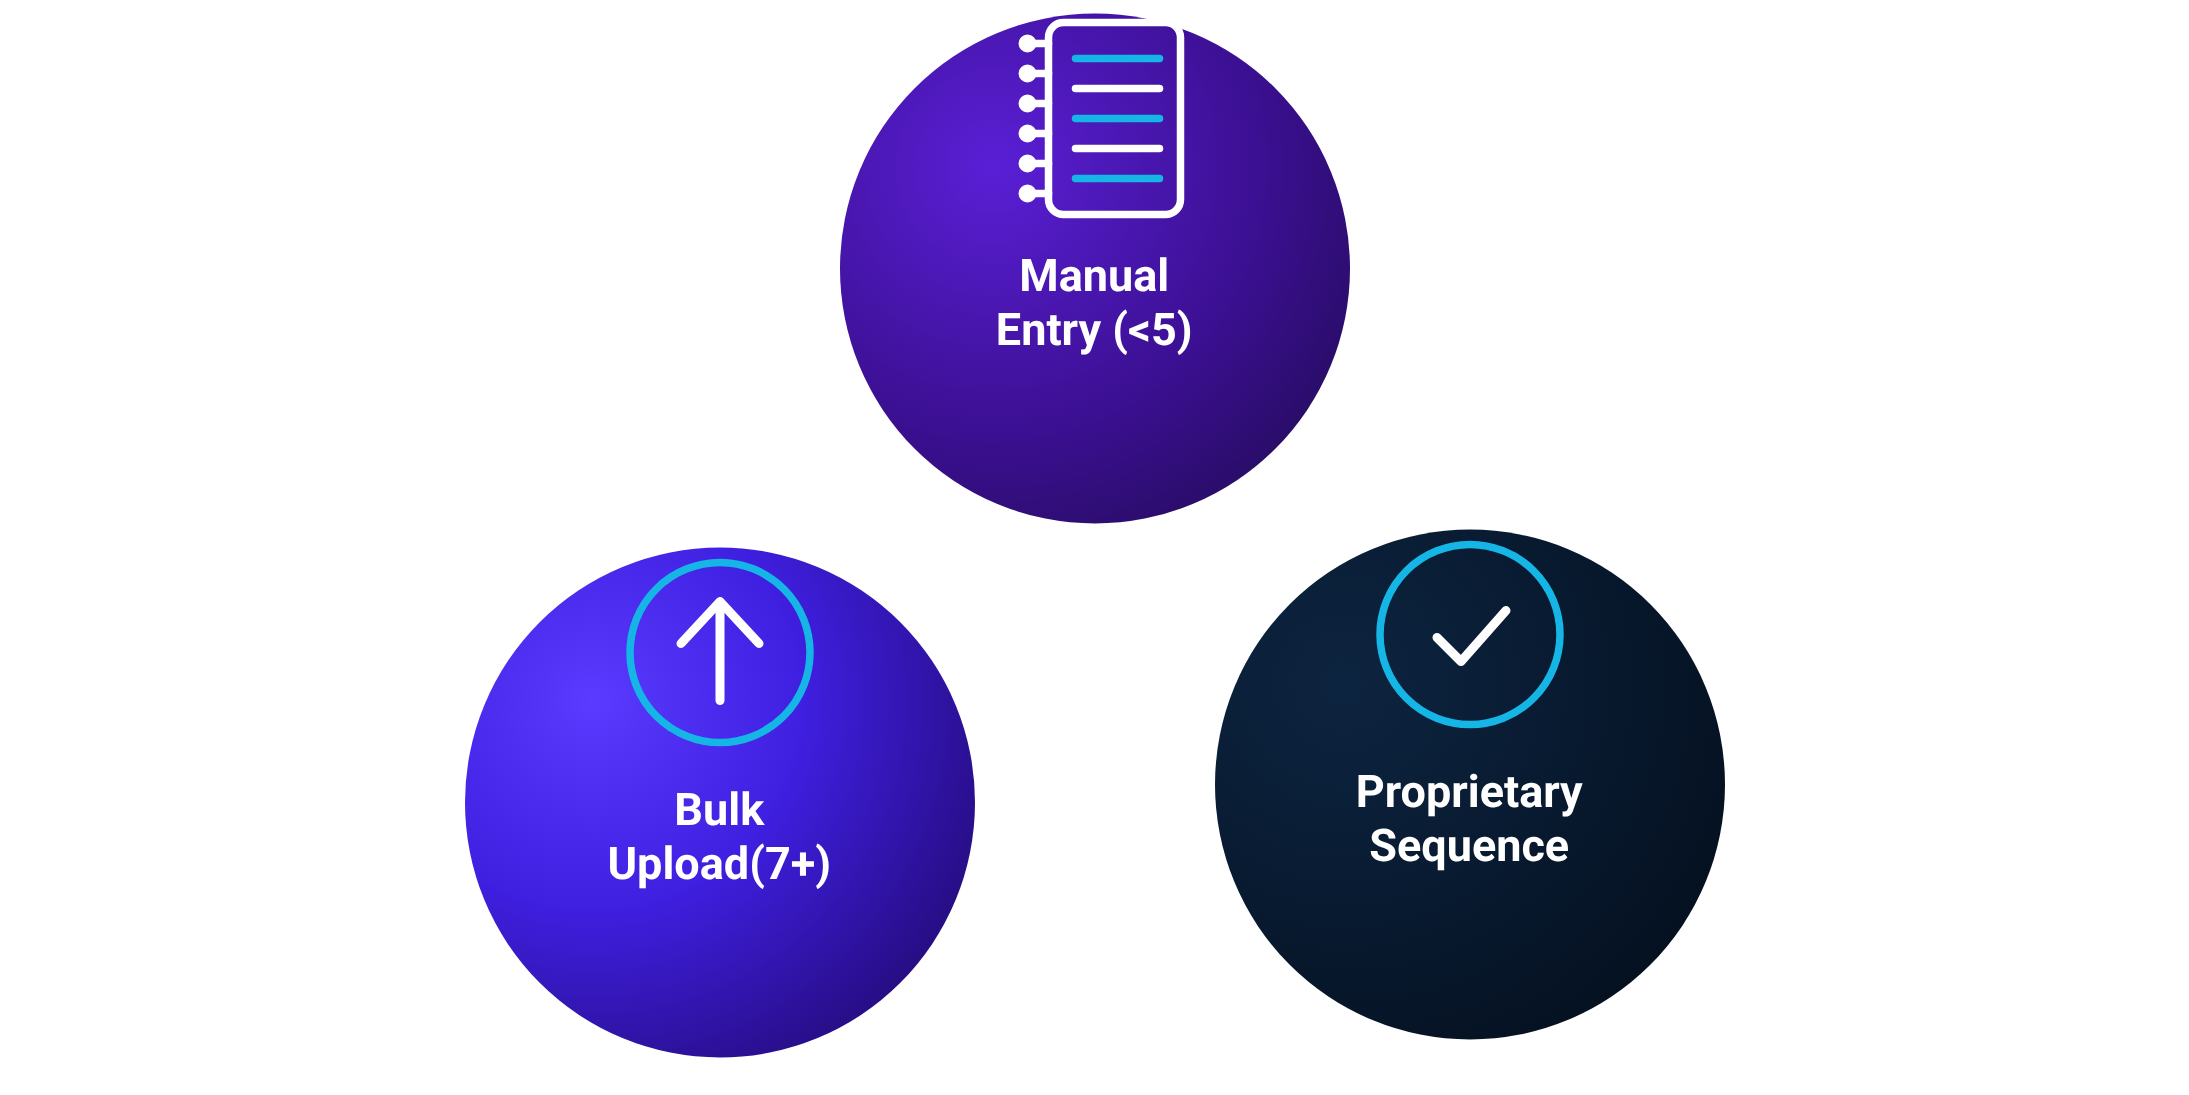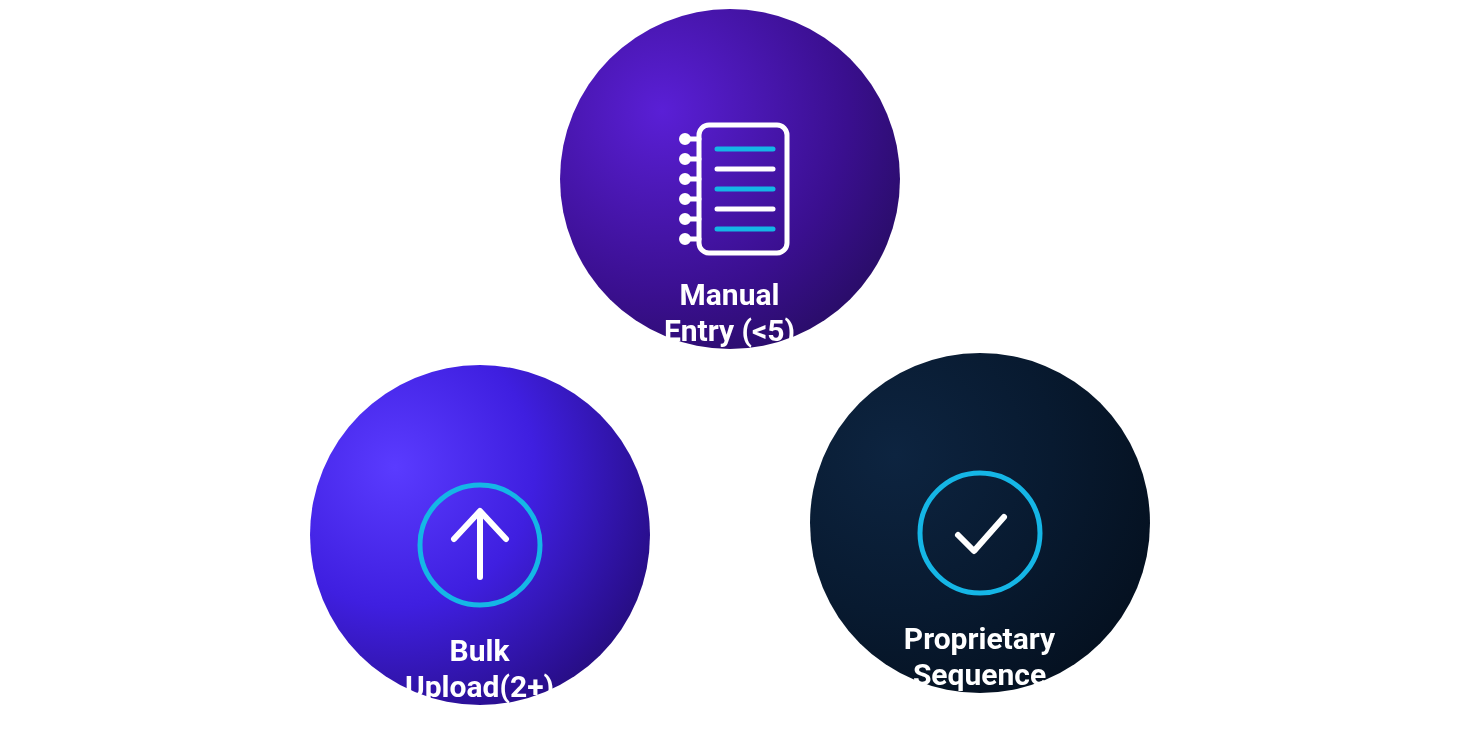--- a/index.html
+++ b/index.html
@@ -19,21 +19,21 @@
     height: 720px;
   }
   .circle {
     position: absolute;
     width: 340px;
     height: 340px;
     border-radius: 50%;
     display: flex;
     flex-direction: column;
     align-items: center;
-    justify-content: flex-end;
+    justify-content: flex-start;
     color: #ffffff;
     text-align: center;
   }
   .circle-top {
     left: 50%;
     top: 4px;
     transform: translateX(-50%);
     background: radial-gradient(circle at 30% 30%, #5a1fd6 0%, #3a0f8f 55%, #1c0b4a 100%);
   }
   .circle-left {
@@ -97,21 +97,21 @@
 
   <div class="circle circle-left">
     <div class="icon-wrap">
       <svg width="140" height="140" viewBox="0 0 140 140" fill="none">
         <circle cx="70" cy="70" r="60" stroke="#15b6e6" stroke-width="5" fill="none"></circle>
         <line x1="70" y1="102" x2="70" y2="38" stroke="#ffffff" stroke-width="6" stroke-linecap="round"></line>
         <polyline points="44,64 70,36 96,64" stroke="#ffffff" stroke-width="6" fill="none" stroke-linecap="round" stroke-linejoin="round"></polyline>
       </svg>
     </div>
     <div class="label">Bulk
-Upload(2+)</div>
+Upload(7+)</div>
   </div>
 
   <div class="circle circle-right">
     <div class="icon-wrap">
       <svg width="140" height="140" viewBox="0 0 140 140" fill="none">
         <circle cx="70" cy="70" r="60" stroke="#15b6e6" stroke-width="5" fill="none"></circle>
         <polyline points="48,72 64,88 94,54" stroke="#ffffff" stroke-width="6" fill="none" stroke-linecap="round" stroke-linejoin="round"></polyline>
       </svg>
     </div>
     <div class="label">Proprietary

